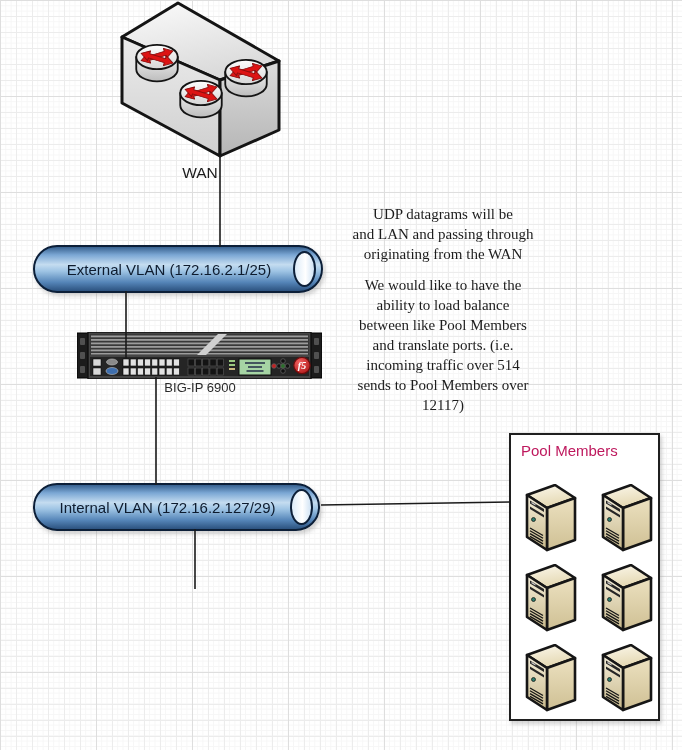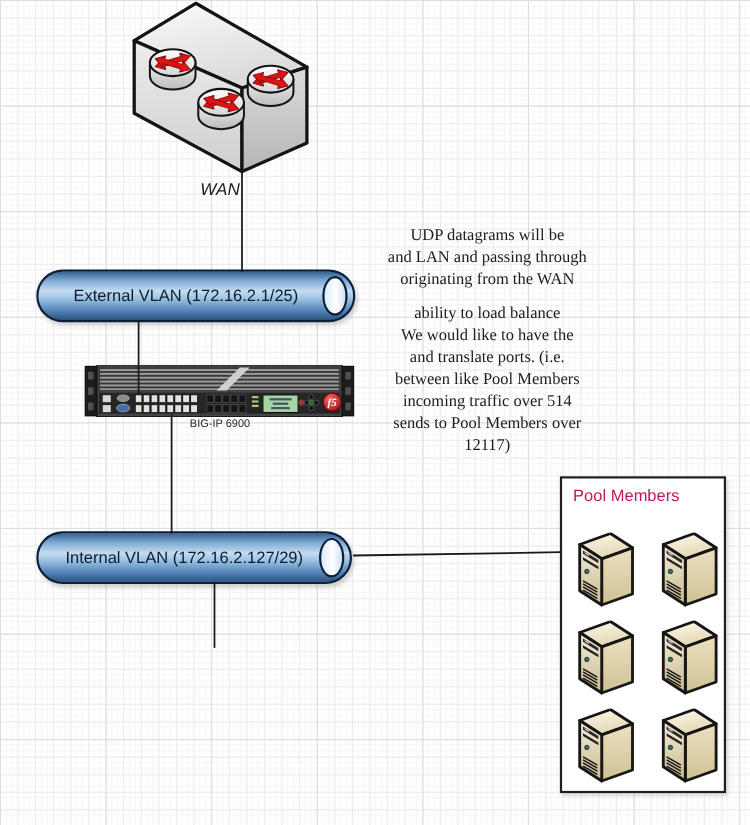--- a/index.html
+++ b/index.html
@@ -31,23 +31,23 @@
   .vlan .lbl{font-size:15px;color:#0d1b2e;margin-right:18px;white-space:nowrap;}
   .wbox{
     position:absolute;background:#fff;border:2px solid #1f1f1f;box-sizing:border-box;
     box-shadow:2px 3px 4px rgba(130,130,130,.35);
   }
   .wbox .boxlbl{position:absolute;left:10px;top:7px;font-size:15px;color:#be185d;}
   .note{position:absolute;left:329px;top:194px;width:228px;text-align:center;
         font-size:15px;line-height:20px;color:#1c1c1c;}
   .note .para{margin:10px;font-family:Liberation Serif, serif;}
   .note .para + .para{margin-top:11px;}
-  .caption{position:absolute;font-size:10px;color:#2a2a2a;text-align:center;}
+  .caption{position:absolute;font-size:13px;color:#2a2a2a;text-align:center;}
   .wanlbl{position:absolute;left:168px;top:164px;width:64px;text-align:center;
-          font-size:15.5px;color:#1a1a1a;font-style:italic;}
+          font-size:15.5px;color:#1a1a1a;}
   .darrow{fill:var(--arrow-red,#dd1414);stroke:#8a0f0f;stroke-width:1;stroke-linejoin:round;}
   svg{display:block;}
   .conn{pointer-events:none;z-index:10;}
 </style>
 </head>
 <body>
 
 <div class="stage">
 
   <svg width="0" height="0" style="position:absolute" aria-hidden="true">
@@ -229,24 +229,24 @@
       </svg>
   </div>
 
   <div class="note">
     <div class="para">
       <div>UDP datagrams will be</div>
       <div>and LAN and passing through</div>
       <div>originating from the WAN</div>
     </div>
     <div class="para">
+      <div>We would like to have the</div>
       <div>ability to load balance</div>
-      <div>We would like to have the</div>
+      <div>between like Pool Members</div>
       <div>and translate ports.  (i.e.</div>
-      <div>between like Pool Members</div>
       <div>incoming traffic over 514</div>
       <div>sends to Pool Members over</div>
       <div>12117)</div>
     </div>
   </div>
 
   <svg class="abs conn" style="left:0;top:0" width="682" height="750" viewBox="0 0 682 750">
     <g stroke="#1a1a1a" stroke-width="1.6">
       <line x1="220" y1="156" x2="220" y2="247"></line>
       <line x1="126" y1="291" x2="126" y2="359"></line>

